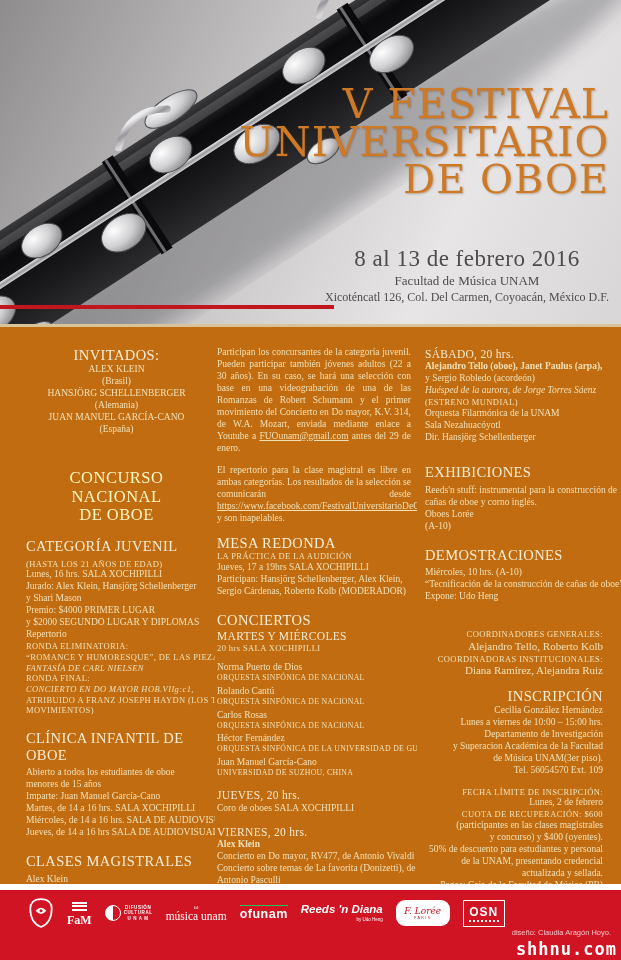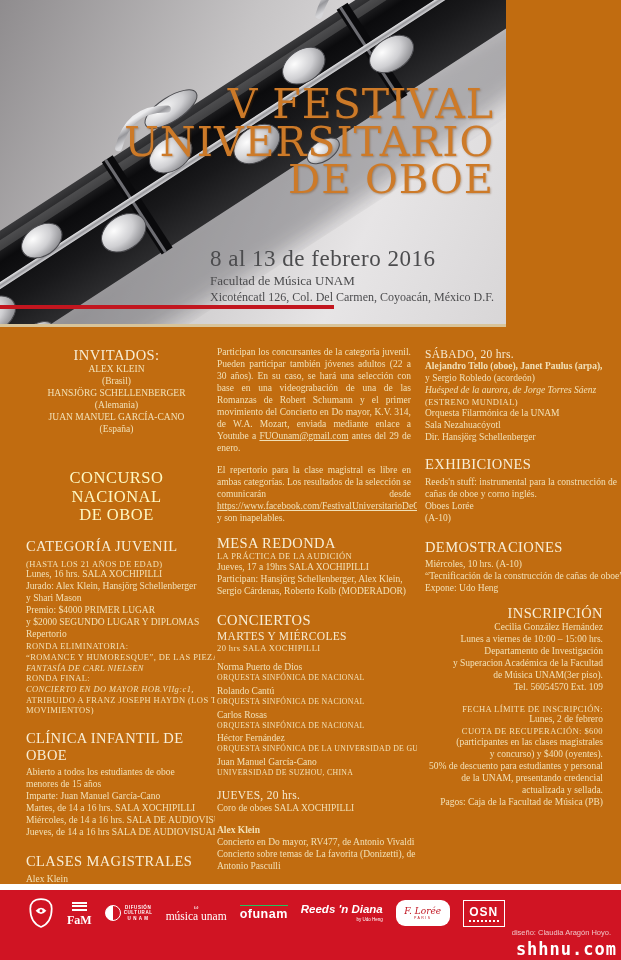--- a/index.html
+++ b/index.html
@@ -1,29 +1,29 @@
 <!DOCTYPE html>
 <html><head>
 <meta charset="utf-8">
 <style>
   html,body{margin:0;padding:0;background:#ffffff;}
   .poster{position:relative;width:621px;height:960px;overflow:hidden;background:#c16c10;
           font-family:"Liberation Serif",serif;}
 
   
-  .hero{position:absolute;top:0;left:0;width:506px;height:324px;
+  .hero{position:absolute;top:0;left:0;width:621px;height:324px;
         background:linear-gradient(115deg,#8f8c8e 0%,#c6c4c5 40%,#e7e5e6 72%,#d8d6d7 100%);
         border-bottom:3px solid #d8c49a;overflow:hidden;}
   .oboe-svg{position:absolute;top:0;left:0;}
   .title{position:absolute;right:12px;top:86px;text-align:right;
          color:#cd7a28;font-family:"DejaVu Serif",serif;line-height:.92;
          text-shadow:1px 1px 2px rgba(110,55,0,.35);}
   .title .tl{display:block;font-size:41px;letter-spacing:1px;}
   .title .tl3{font-size:40px;}
-  .dates{position:absolute;right:12px;top:246px;text-align:left;color:#4c4c4e;}
+  .dates{position:absolute;right:12px;top:246px;text-align:center;color:#4c4c4e;}
   .date-range{font-size:23px;letter-spacing:.5px;}
   .faculty{font-size:13px;margin-top:1px;}
   .address{font-size:12px;margin-top:1px;}
   .redline{position:absolute;left:0;top:305px;width:334px;height:4px;background:#c2161f;}
 
   
   .bodyzone{position:absolute;top:327px;left:0;width:621px;height:564px;
             display:flex;color:#f1e0b6;font-size:9.5px;line-height:1.26;}
   .col{overflow:hidden;box-sizing:border-box;}
   .col-left{width:215px;padding:20px 8px 0 26px;}
@@ -32,21 +32,21 @@
   .ln{white-space:nowrap;}
   .h1{font-size:14.5px;letter-spacing:.4px;color:#f8eed6;line-height:1.15;}
   .h2{font-size:11.5px;letter-spacing:.3px;color:#f6ead0;}
   .sc{font-size:8.5px;letter-spacing:.4px;}
   .center{text-align:center;}
   .right{text-align:right;}
   .bold{font-weight:bold;}
   .ital{font-style:italic;}
   .par{margin:0;text-align:justify;}
   .link{text-decoration:underline;cursor:pointer;}
-  .mb4{margin-bottom:4px;} .mb8{margin-bottom:8px;} .mb10{margin-bottom:10px;} .mt10{margin-top:10px;} .mt14{margin-top:14px;} .mt20{margin-top:12px;}
+  .mb4{margin-bottom:4px;} .mb8{margin-bottom:8px;} .mb10{margin-bottom:10px;} .mt10{margin-top:10px;} .mt14{margin-top:14px;} .mt20{margin-top:20px;}
   .org{font-size:7.8px;letter-spacing:.3px;line-height:1.15;}
   .artist{margin-bottom:3px;}
   .concurso-h{font-size:16.5px;letter-spacing:.5px;color:#fef9c3;line-height:1.1;}
 
   
   .sep{position:absolute;left:0;top:884px;width:621px;height:6px;background:#ffffff;}
   .footer{position:absolute;left:0;top:890px;width:621px;height:70px;background:#d01423;
           font-family:"Liberation Sans",sans-serif;}
   .logos{position:absolute;left:28px;top:8px;display:flex;align-items:center;gap:13px;color:#fff;}
   .logo{display:flex;flex-direction:column;align-items:center;line-height:1;}
@@ -240,20 +240,21 @@
           <div class="ln org">UNIVERSIDAD DE SUZHOU, CHINA</div>
         </div>
       </div>
 
       <div class="mt10">
         <div class="h2">JUEVES, 20 hrs.</div>
         <div class="ln">Coro de oboes  SALA XOCHIPILLI</div>
       </div>
 
       <div class="mt10">
+        <div class="h2">VIERNES, 20 hrs.</div>
         <div class="ln bold">Alex Klein</div>
         <div class="ln">Concierto en Do mayor, RV477, de Antonio Vivaldi</div>
         <div class="ln">Concierto sobre temas de La favorita (Donizetti), de</div>
         <div class="ln">Antonio Pasculli</div>
 
       </div>
     </div>
 
     <div class="col col-right">
       <div>
@@ -275,20 +276,26 @@
         <div class="ln">(A-10)</div>
       </div>
 
       <div class="mt14">
         <div class="h1 mb4">DEMOSTRACIONES</div>
         <div class="ln">Miércoles, 10 hrs. (A-10)</div>
         <div class="ln">“Tecnificación de la construcción de cañas de oboe”</div>
         <div class="ln">Expone: Udo Heng</div>
       </div>
 
+      <div class="right mt20" style="margin-top:26px;">
+        <div class="ln sc">COORDINADORES GENERALES:</div>
+        <div class="ln" style="font-size:11px;">Alejandro Tello, Roberto Kolb</div>
+        <div class="ln sc">COORDINADORAS INSTITUCIONALES:</div>
+        <div class="ln" style="font-size:11px;">Diana Ramírez, Alejandra Ruiz</div>
+      </div>
 
       <div class="right mt10">
         <div class="h1">INSCRIPCIÓN</div>
         <div class="ln">Cecilia González Hernández</div>
         <div class="ln">Lunes a viernes de 10:00 – 15:00 hrs.</div>
         <div class="ln">Departamento de Investigación</div>
         <div class="ln">y Superacion Académica de la Facultad</div>
         <div class="ln">de Música UNAM(3er piso).</div>
         <div class="ln">Tel. 56054570 Ext. 109</div>
       </div>

